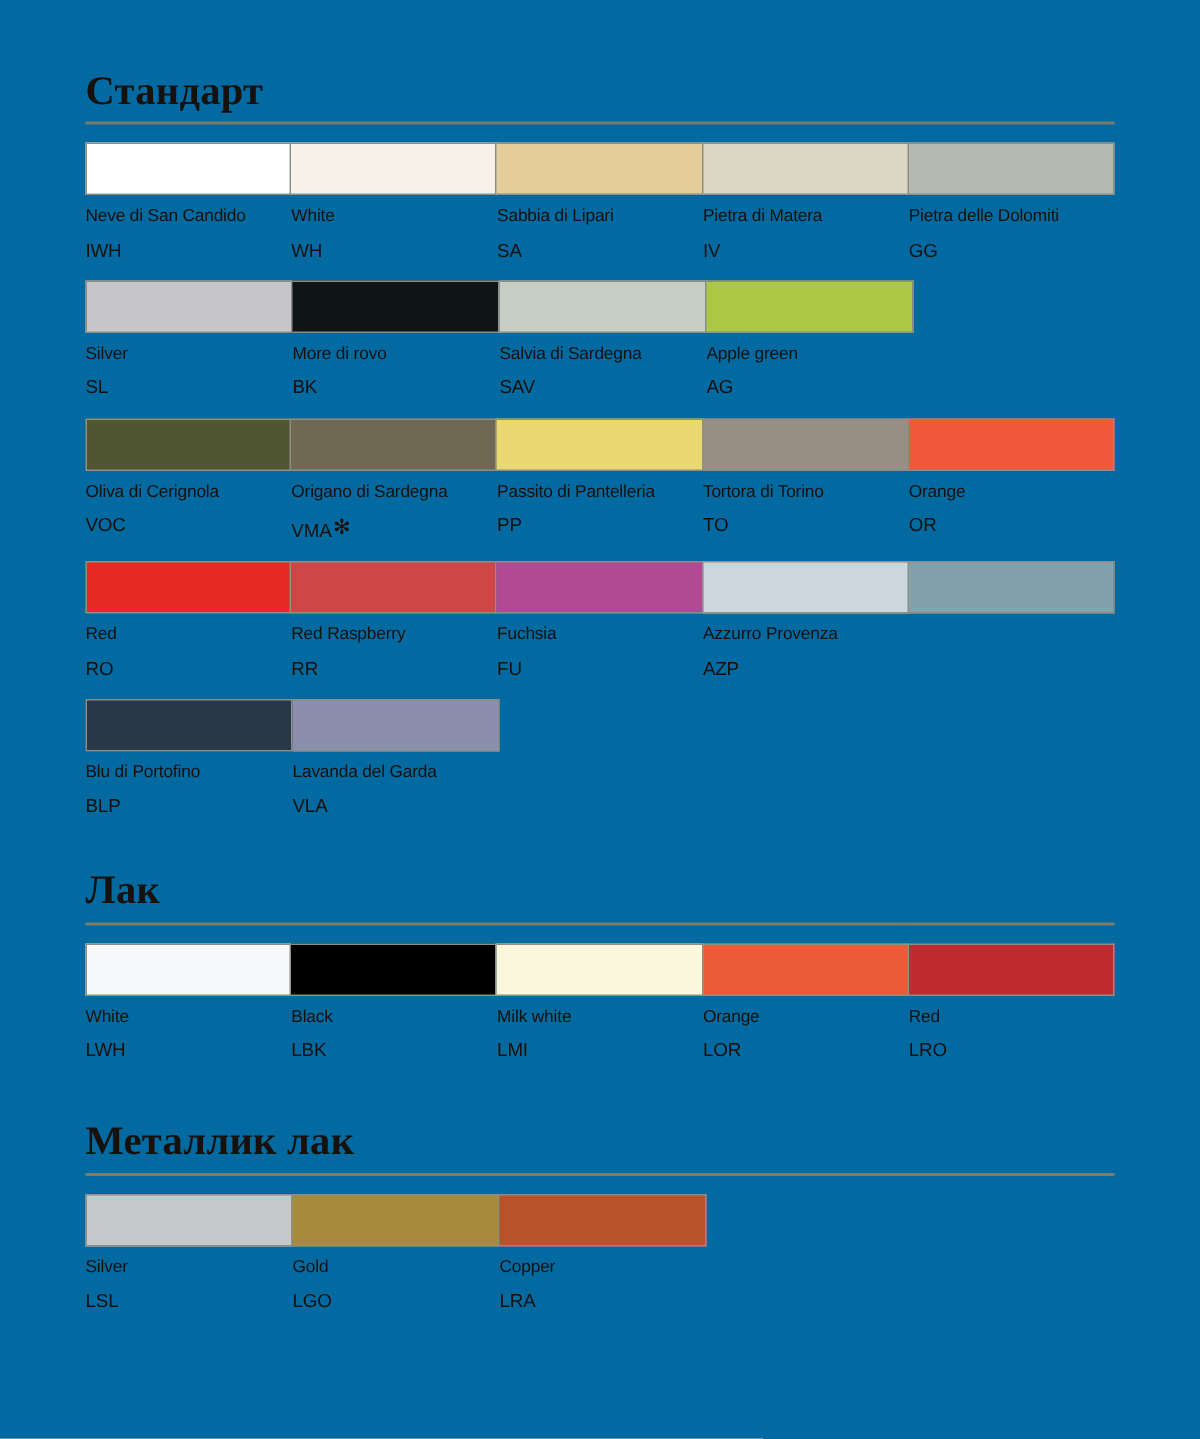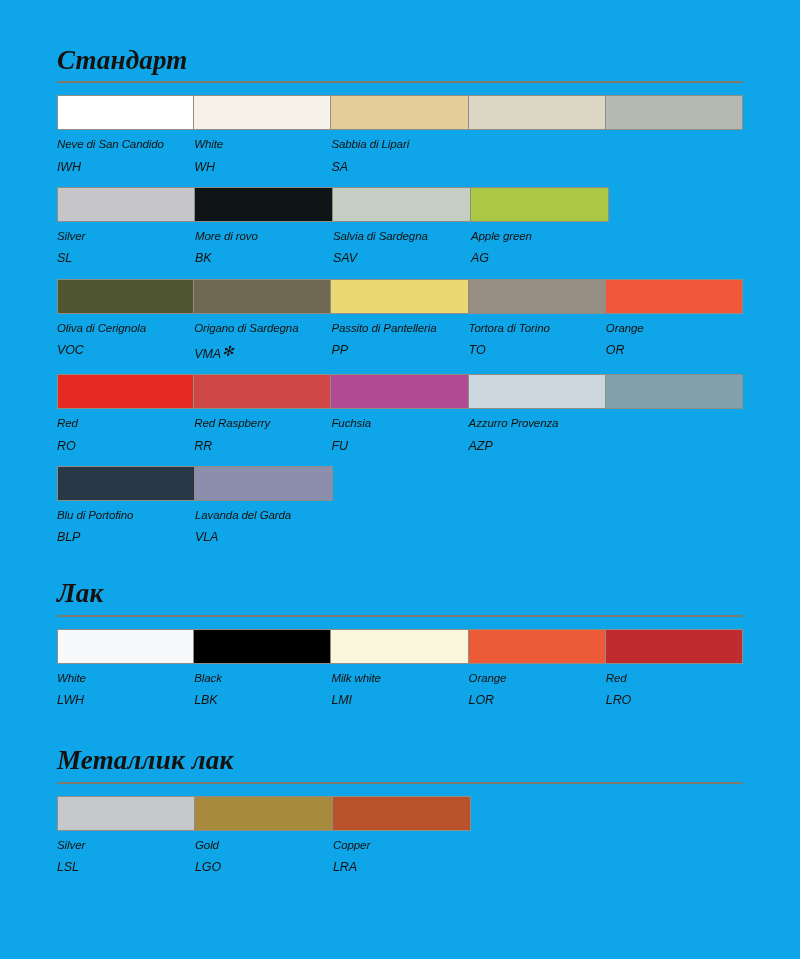--- a/index.html
+++ b/index.html
@@ -10,24 +10,23 @@
     width: 800px;
     height: 959px;
     background: #f8f8dc;
     font-family: "Liberation Sans", sans-serif;
     overflow: hidden;
   }
   .page {
     position: relative;
     width: 800px;
     height: 959px;
-    background: #0ea5e9;
+    background: #0369a1;
     box-sizing: border-box;
     padding: 0 57px;
-    font-style: italic;
   }
   .section {
     margin: 0;
   }
   .section-head {
     font-family: "Liberation Serif", "DejaVu Serif", serif;
     font-weight: bold;
     font-size: 27px;
     color: #16110c;
     letter-spacing: 0.2px;
@@ -110,23 +109,31 @@
           </div>
           <div class="cell">
             <div class="chip" style="background: rgb(228, 205, 153);"></div>
             <div class="cell-labels">
               <div class="cell-name">Sabbia di Lipari</div>
               <div class="cell-code"><span>SA</span></div>
             </div>
           </div>
           <div class="cell">
             <div class="chip" style="background: rgb(220, 214, 197);"></div>
+            <div class="cell-labels">
+              <div class="cell-name">Pietra di Matera</div>
+              <div class="cell-code"><span>IV</span></div>
+            </div>
           </div>
           <div class="cell">
             <div class="chip" style="background: rgb(181, 185, 178);"></div>
+            <div class="cell-labels">
+              <div class="cell-name">Pietra delle Dolomiti</div>
+              <div class="cell-code"><span>GG</span></div>
+            </div>
           </div>
         </div>
         <div class="swatch-row">
           <div class="cell">
             <div class="chip" style="background: rgb(198, 198, 200);"></div>
             <div class="cell-labels">
               <div class="cell-name">Silver</div>
               <div class="cell-code"><span>SL</span></div>
             </div>
           </div>

